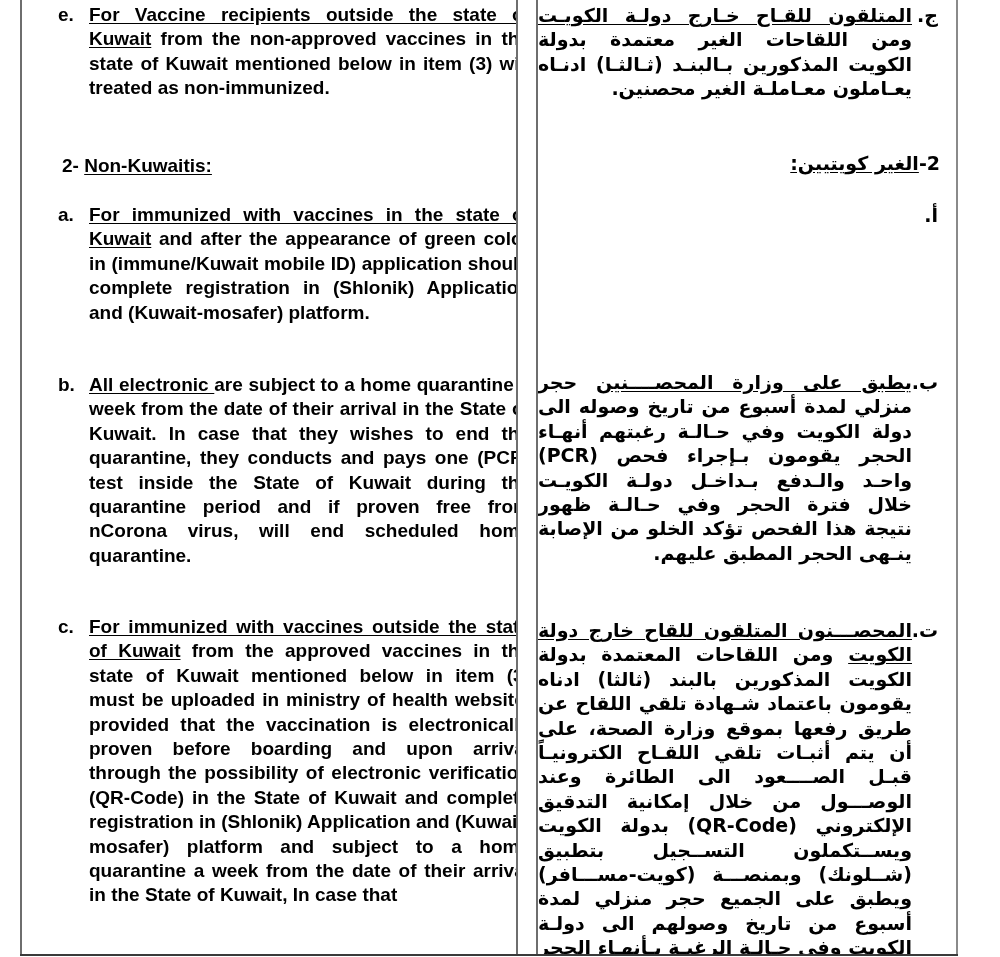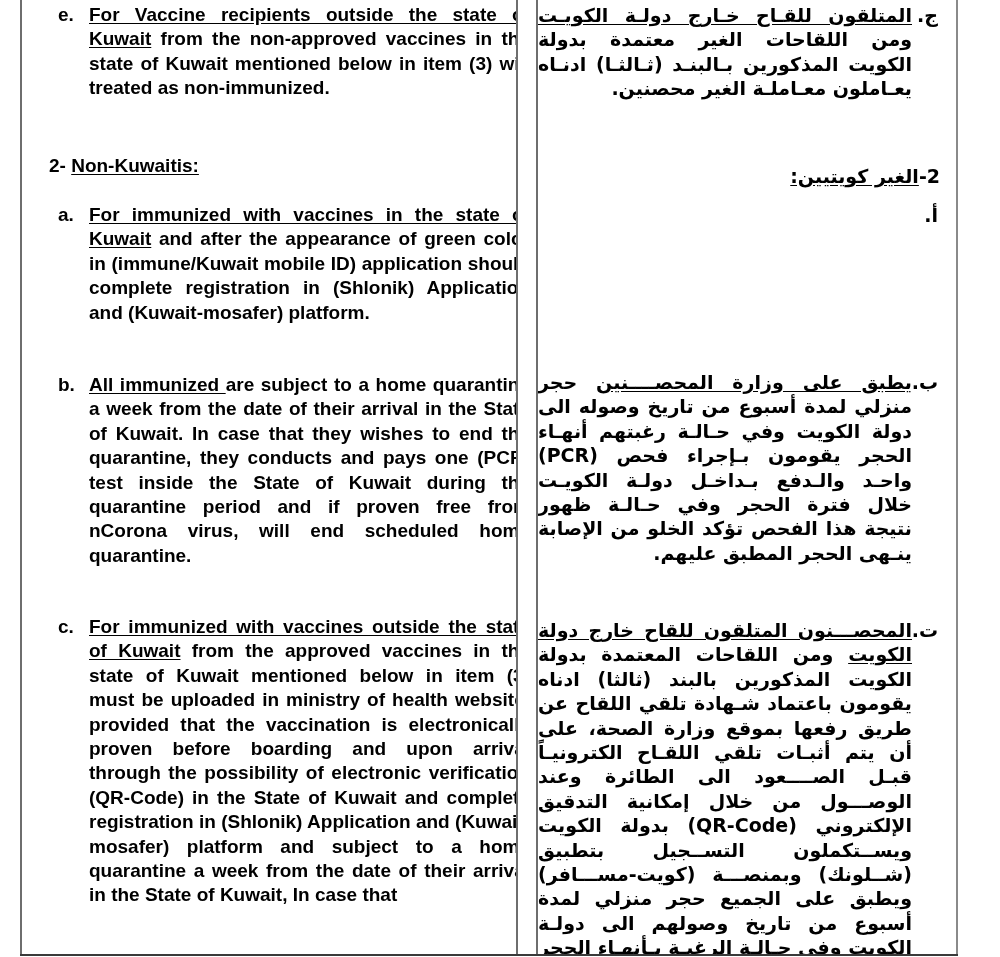--- a/index.html
+++ b/index.html
@@ -11,21 +11,21 @@
   .divider-b { position:absolute; left:536px; top:0; width:2px; height:956px; background:#6e6e6e; }
   .frame-right { position:absolute; left:956px; top:0; width:2px; height:956px; background:#8a8a8a; }
   .frame-bottom { position:absolute; left:20px; top:954px; width:938px; height:2px; background:#3a3a3a; }
 
   .col-en { position:absolute; left:22px; top:0; width:494px; height:954px; overflow:hidden; }
   .col-ar { position:absolute; left:538px; top:0; width:418px; height:954px; overflow:hidden; direction:rtl; }
 
   .en-item { position:absolute; left:36px; width:472px; font-weight:bold; font-size:19px; line-height:24.4px; }
   .en-item .marker { position:absolute; left:0; top:0; width:30px; }
   .en-item .body { margin-left:31px; text-align:justify; text-align-last:left; }
-  .en-heading { position:absolute; left:27px; font-weight:bold; font-size:19px; line-height:24px; }
+  .en-heading { position:absolute; left:40px; font-weight:bold; font-size:19px; line-height:24px; }
   .u { text-decoration:underline; text-underline-offset:2px; }
 
   .ar-item { position:absolute; right:18px; width:400px; font-weight:bold; font-size:19px; line-height:24.4px; font-family:"DejaVu Sans", sans-serif; }
   .ar-item .marker { position:absolute; right:0; top:0; width:28px; text-align:right; }
   .ar-item .body { margin-right:26px; text-align:justify; text-align-last:right; }
   .ar-heading { position:absolute; right:16px; font-weight:bold; font-size:19px; line-height:24px; font-family:"DejaVu Sans", sans-serif; }
 </style>
 </head>
 <body>
 
@@ -46,36 +46,36 @@
       <span>2- </span><span class="u">Non-Kuwaitis:</span>
     </div>
 
     <div class="en-item" style="top:203px;">
       <span class="marker">a.</span>
       <div class="body"><span class="u">For immunized with vaccines in the state of Kuwait</span><span> and after the appearance of green color in (immune/Kuwait mobile ID) application should complete registration in (Shlonik) Application and (Kuwait-mosafer) platform.</span></div>
     </div>
 
     <div class="en-item" style="top:373px;">
       <span class="marker">b.</span>
-      <div class="body"><span class="u">All immunized </span><span>are subject to a home quarantine a week from the date of their arrival in the State of Kuwait. In case that they wishes to end the quarantine, they conducts and pays one (PCR) test inside the State of Kuwait during the quarantine period and  if proven free from nCorona virus, will end scheduled home quarantine.</span></div>
+      <div class="body"><span class="u">All electronic </span><span>are subject to a home quarantine a week from the date of their arrival in the State of Kuwait. In case that they wishes to end the quarantine, they conducts and pays one (PCR) test inside the State of Kuwait during the quarantine period and  if proven free from nCorona virus, will end scheduled home quarantine.</span></div>
     </div>
 
     <div class="en-item" style="top:615px;">
       <span class="marker">c.</span>
       <div class="body"><span class="u">For immunized with vaccines outside the state of Kuwait</span><span> from the approved vaccines in the state of Kuwait mentioned below in item (3)  must be uploaded in ministry of health website,  provided that the vaccination is electronically proven before boarding and upon arrival through the possibility of electronic verification (QR-Code) in the State of Kuwait  and complete registration in (Shlonik) Application and (Kuwait-mosafer) platform and subject to a home quarantine a week from the date of their arrival in the State of Kuwait, In case that</span></div>
     </div>
   </div>
 
   <div class="col-ar">
     <div class="ar-item" style="top:3px;">
       <span class="marker">ج.</span>
       <div class="body"><span class="u">المتلقون للقـاح خـارج دولـة الكويـت</span><span> ومن اللقاحات الغير معتمدة بدولة الكويت المذكورين بـالبنـد (ثـالثـا) ادنـاه يعـاملون معـاملـة الغير محصنين.</span></div>
     </div>
 
-    <div class="ar-heading" style="top:164px;">
+    <div class="ar-heading" style="top:151px;">
       <span>2-</span><span class="u">الغير كويتيين:</span>
     </div>
 
     <div class="ar-item" style="top:203px;">
       <span class="marker">أ.</span>
     </div>
 
     <div class="ar-item" style="top:370px;">
       <span class="marker">ب.</span>
       <div class="body"><span class="u">يطبق على وزارة المحصــــنين</span><span> حجر منزلي لمدة أسبوع من تاريخ وصوله الى دولة الكويت وفي حـالـة رغبتهم أنهـاء الحجر يقومون بـإجراء فحص  (PCR) واحـد والـدفع بـداخـل دولـة الكويـت خلال فترة الحجر وفي حـالـة ظهور نتيجة هذا الفحص تؤكد الخلو من الإصابة ينـهى الحجر المطبق عليهم.</span></div>

